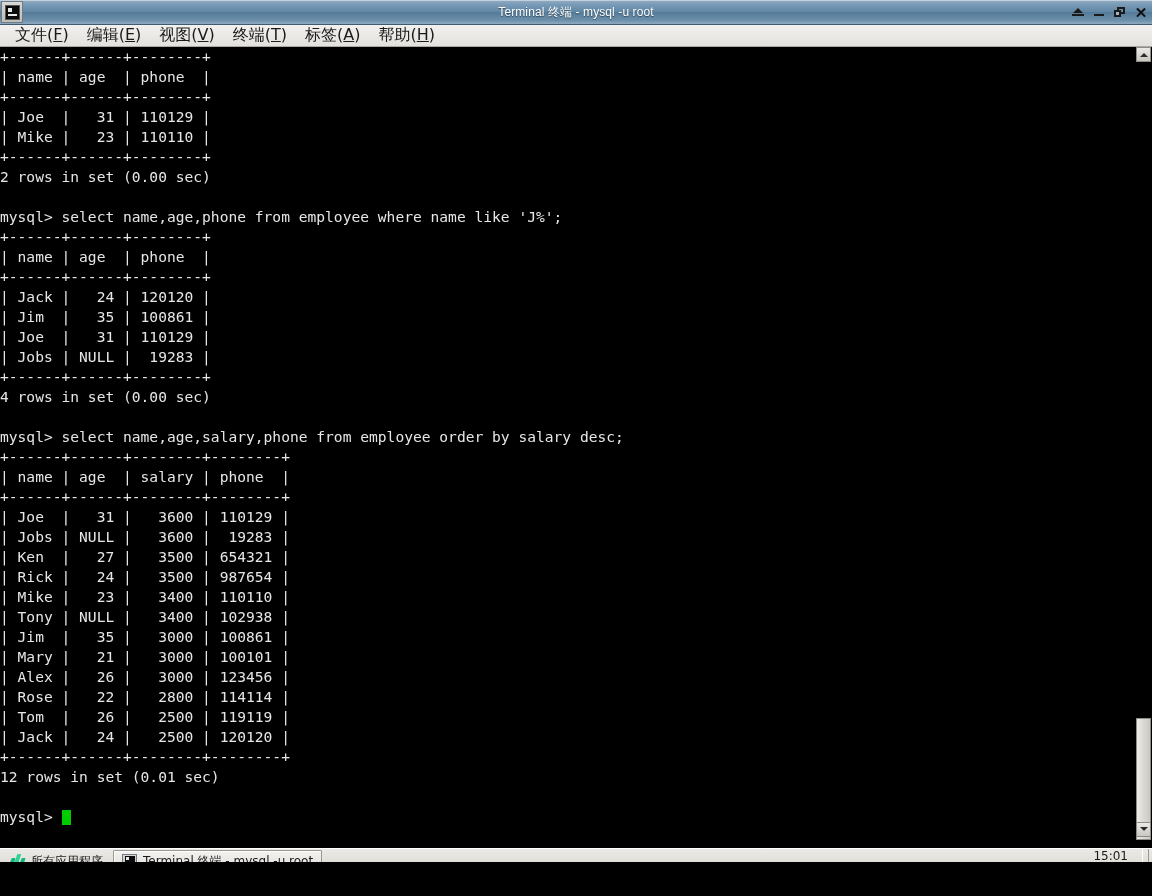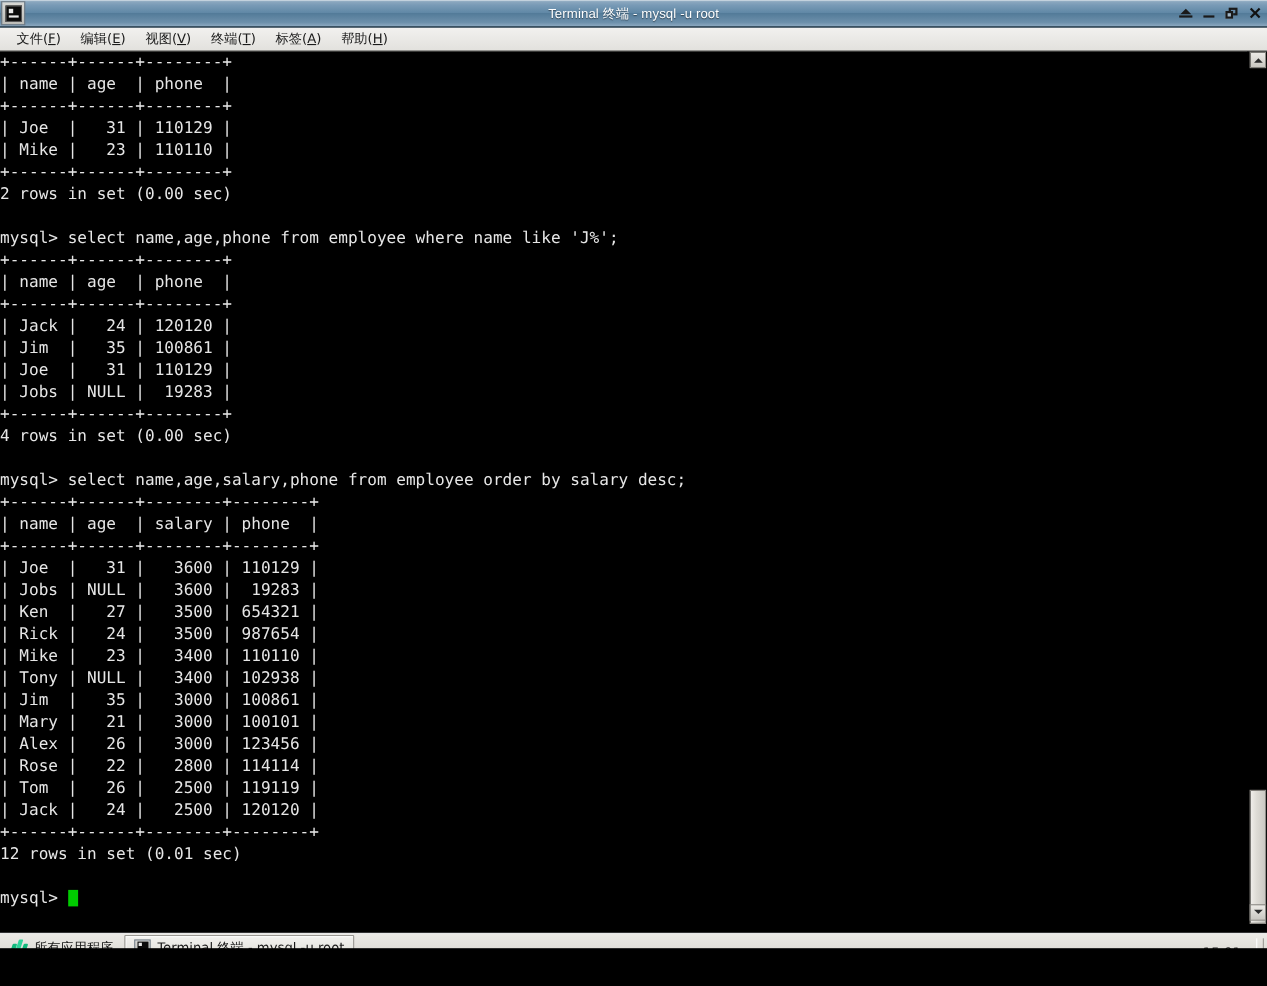--- a/index.html
+++ b/index.html
@@ -146,21 +146,21 @@
   #menubar {
     height: 22px;
     background: linear-gradient(to bottom,#f2f1ef,#e2e1dd);
     border-bottom: 1px solid #a9a9a4;
     display: flex;
     align-items: center;
     padding-left: 6px;
     box-sizing: border-box;
   }
   .menu-item {
-    font-size: 12px;
+    font-size: 16px;
     color: #1a1a1a;
     padding: 2px 9px;
     cursor: default;
     white-space: nowrap;
     font-family: "DejaVu Sans", sans-serif;
   }
   .menu-item u { text-decoration: underline; }
 
   
   #term-wrap {
@@ -241,21 +241,21 @@
   
   #taskbar {
     position: absolute;
     left: 0; top: 848px;
     width: 1152px;
     height: 26px;
     background: linear-gradient(to bottom,#eceae6 0%,#e2e0db 50%,#d6d4ce 100%);
     border-top: 1px solid #ffffff;
     border-bottom: 1px solid #8b8b86;
     display: flex;
-    align-items: flex-end;
+    align-items: flex-start;
     box-sizing: border-box;
   }
   #apps-button {
     display: flex;
     align-items: center;
     gap: 7px;
     padding: 0 10px 0 8px;
     height: 24px;
     cursor: pointer;
   }

